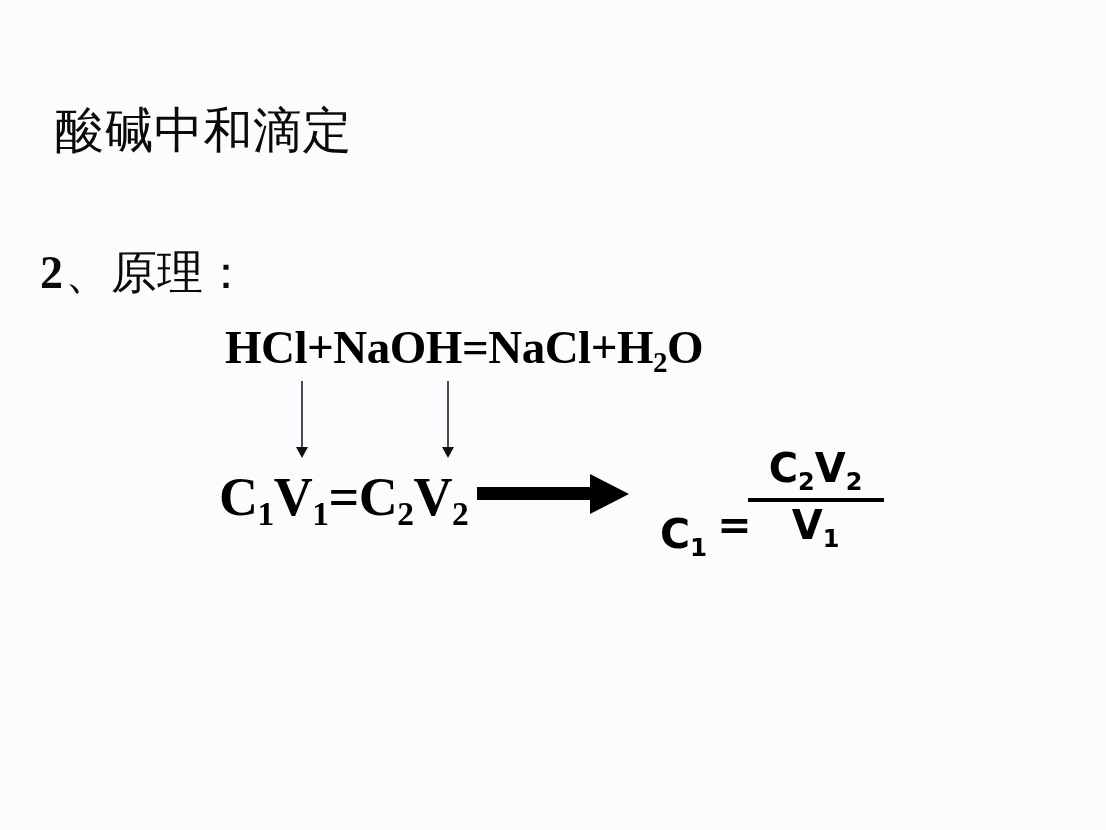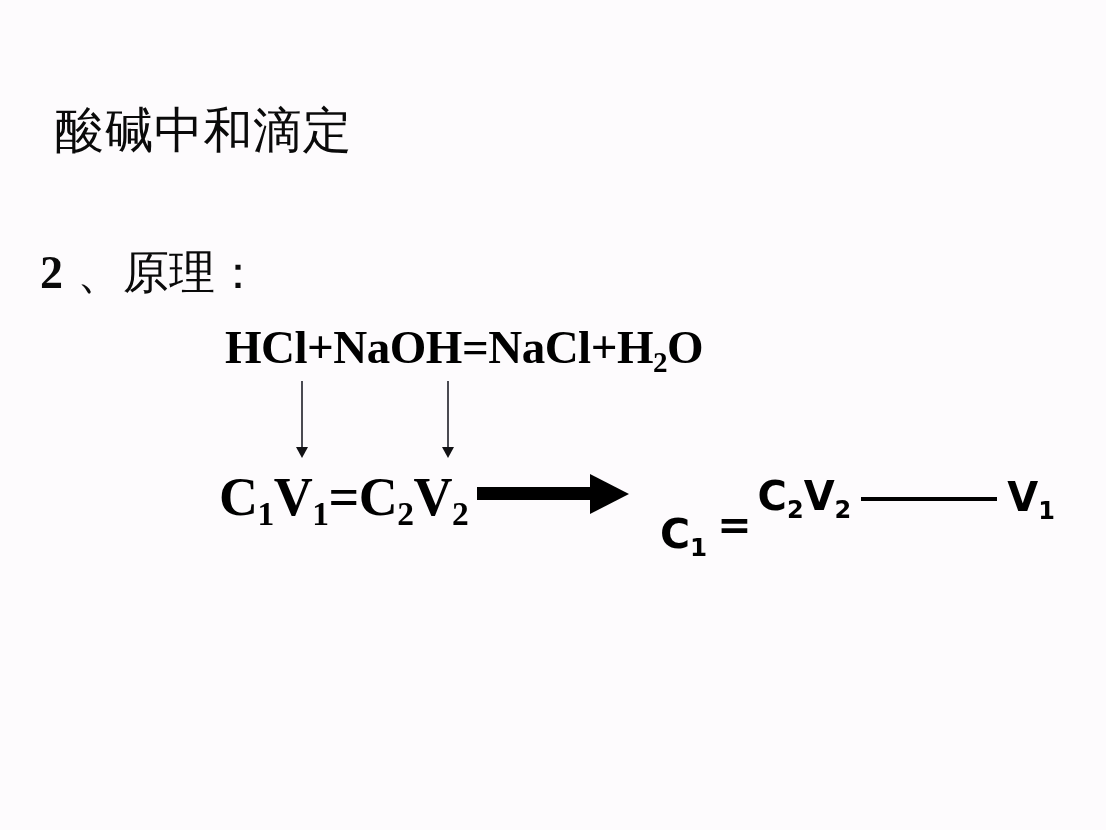--- a/index.html
+++ b/index.html
@@ -46,21 +46,21 @@
     white-space: nowrap;
     font-family: "DejaVu Serif", "Liberation Serif", serif;
   }
   .section-heading .idx {
     font-family: "Liberation Serif", serif;
     font-weight: 700;
   }
   .section-heading .cn {
     font-family: "DejaVu Serif", "Liberation Serif", serif;
     font-weight: 400;
-    margin-left: 14px;
+    margin-left: 2px;
   }
 
   
   .eq-serif {
     position: absolute;
     font-family: "Liberation Serif", serif;
     font-weight: 700;
     white-space: nowrap;
     color: #000000;
   }
@@ -173,21 +173,21 @@
     margin-top: 76px;
   }
   .res-eq {
     font-size: 41px;
     line-height: 1;
     margin: 52px 0 0 10px;
     letter-spacing: -2px;
   }
   .fraction {
     display: inline-flex;
-    flex-direction: row;
+    flex-direction: column;
     align-items: center;
     margin-left: -2px;
   }
   .fraction .numerator {
     font-size: 40px;
     line-height: 1.18;
     padding: 0 10px 2px 10px;
   }
   .fraction .frac-bar {
     width: 136px;

